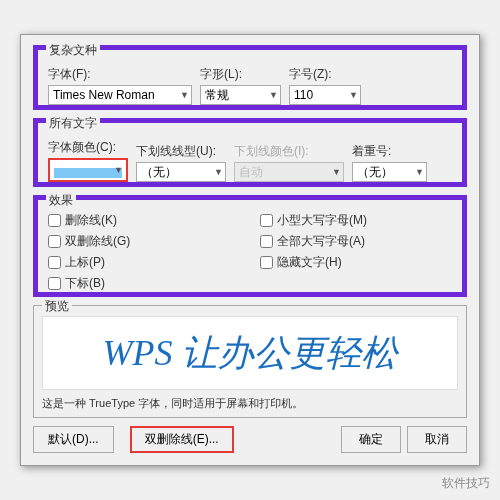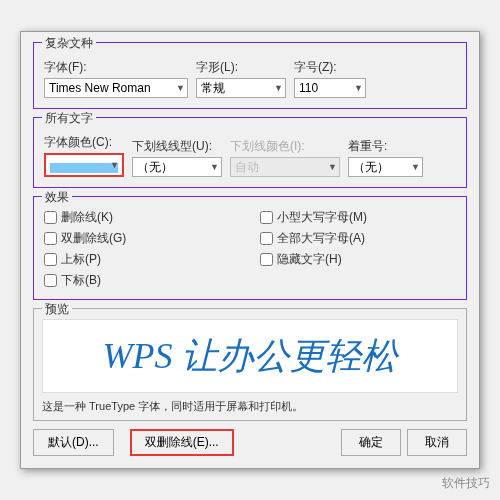--- a/index.html
+++ b/index.html
@@ -15,22 +15,22 @@
       justify-content: center;
     }
     .dialog {
       background: #f0f0f0;
       border: 1px solid #999;
       box-shadow: 2px 2px 8px rgba(0,0,0,0.4);
       width: 460px;
       padding: 10px 12px 12px 12px;
     }
     .group-box {
-      border: 1px solid #6d28d9;
-      padding: 8px 10px 10px 10px;
+      border: 5px solid #6d28d9;
+      padding: 8px 10px 0 10px;
       position: relative;
       margin-bottom: 8px;
     }
     .group-box-title {
       position: absolute;
       top: -8px;
       left: 8px;
       background: #f0f0f0;
       padding: 0 3px;
       font-size: 12px;
@@ -69,21 +69,21 @@
     .select-arrow {
       position: absolute;
       right: 3px;
       top: 50%;
       transform: translateY(-50%);
       pointer-events: none;
       font-size: 9px;
       color: #555;
     }
     .font-name-select { width: 144px; }
-    .font-style-select { width: 90px; }
+    .font-style-select { width: 81px; }
     .font-size-select { width: 72px; }
     .underline-type-select { width: 90px; }
     .underline-color-select { width: 110px; }
     .emphasis-select { width: 75px; }
 
     
     .color-field {
       display: flex;
       flex-direction: column;
       gap: 2px;

